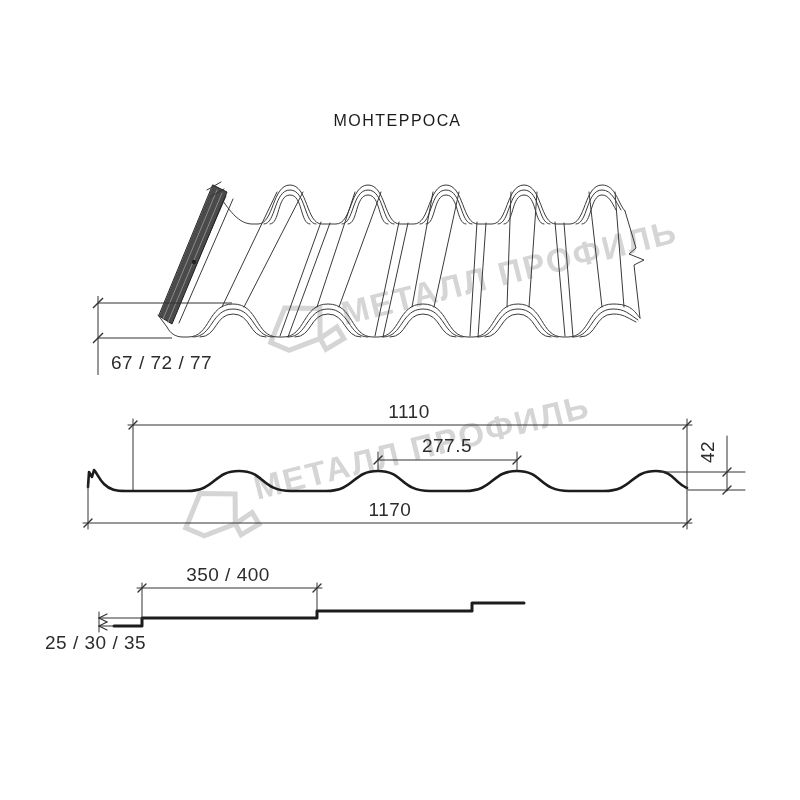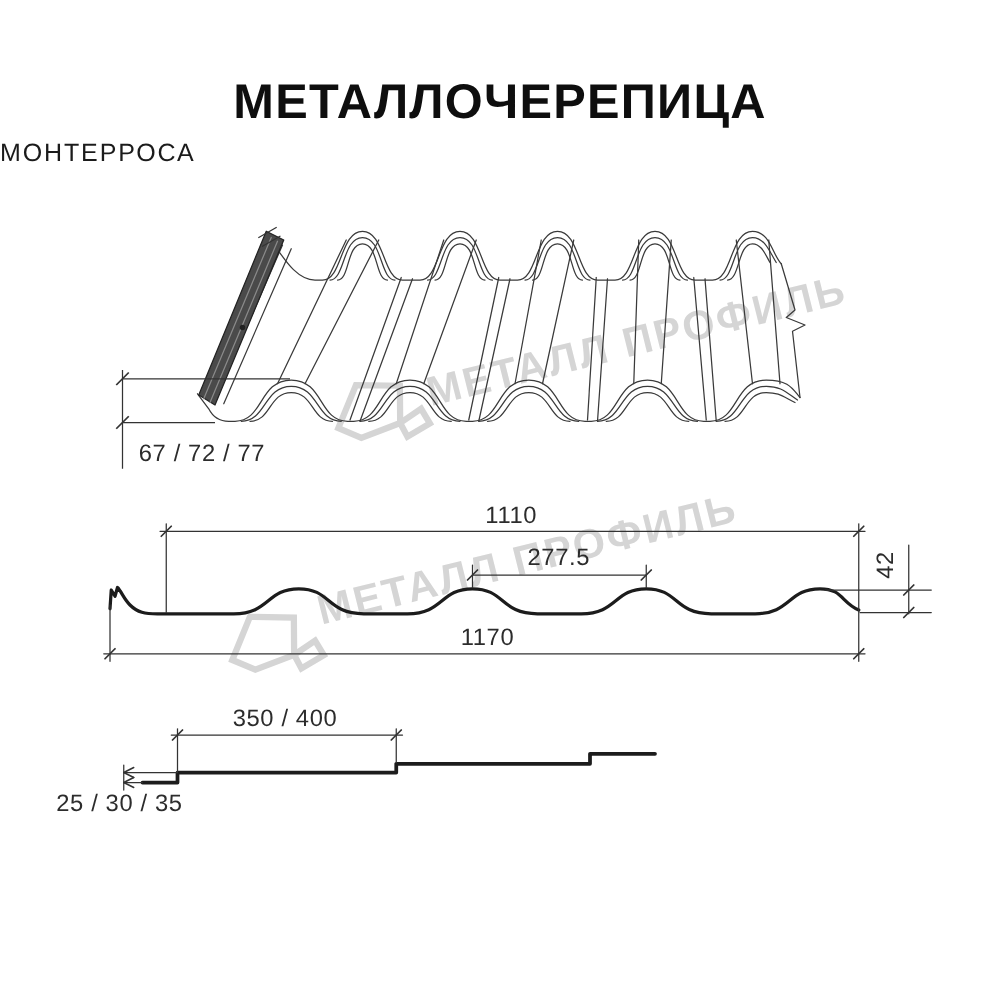--- a/index.html
+++ b/index.html
@@ -1,32 +1,31 @@
 <!DOCTYPE html>
 <html><head>
 <meta charset="utf-8">
 <style>
   html,body{margin:0;padding:0;background:#fff;}
   .page{position:relative;width:800px;height:800px;background:#fff;overflow:hidden;
         font-family:"Liberation Sans",sans-serif;}
   .title{position:absolute;left:0;top:60px;width:800px;text-align:center;
          font-size:39px;font-weight:700;letter-spacing:1px;color:#0e0e0e;}
-  .subtitle{position:absolute;left:0;top:112px;width:795px;
-            font-size:20px;font-weight:500;letter-spacing:1.5px;color:#1b1b1b;}
+  .subtitle{position:absolute;left:0;top:112px;width:795px;text-align:center;
+            font-size:16px;font-weight:500;letter-spacing:1.5px;color:#1b1b1b;}
   svg{position:absolute;left:0;top:0;}
   svg text.dim{font-family:"Liberation Sans",sans-serif;font-size:19px;fill:#2c2c2c;letter-spacing:0.5px;}
   svg text.wm{font-family:"Liberation Sans",sans-serif;font-size:33px;font-weight:700;
               letter-spacing:2px;fill:#d5d5d5;}
 </style>
 </head>
 <body>
 
 <div class="page">
 
-  <div class="title">МЕТАЛЛОЧЕРЕПИЦА</div>
   <div class="subtitle">МОНТЕРРОСА</div>
 
   <svg width="800" height="800" viewBox="0 0 800 800">
 
     <g transform="rotate(-14 472 282)">
       <g stroke="#d5d5d5" stroke-width="5" fill="none">
         <path d="M262,292 L284,262 L318,271 L311,300 L278,304 Z"></path>
         <path d="M311,300 L330,293 L334,306 L314,312 Z"></path>
       </g>
       <text class="wm" x="338" y="293">МЕТАЛЛ ПРОФИЛЬ</text>

